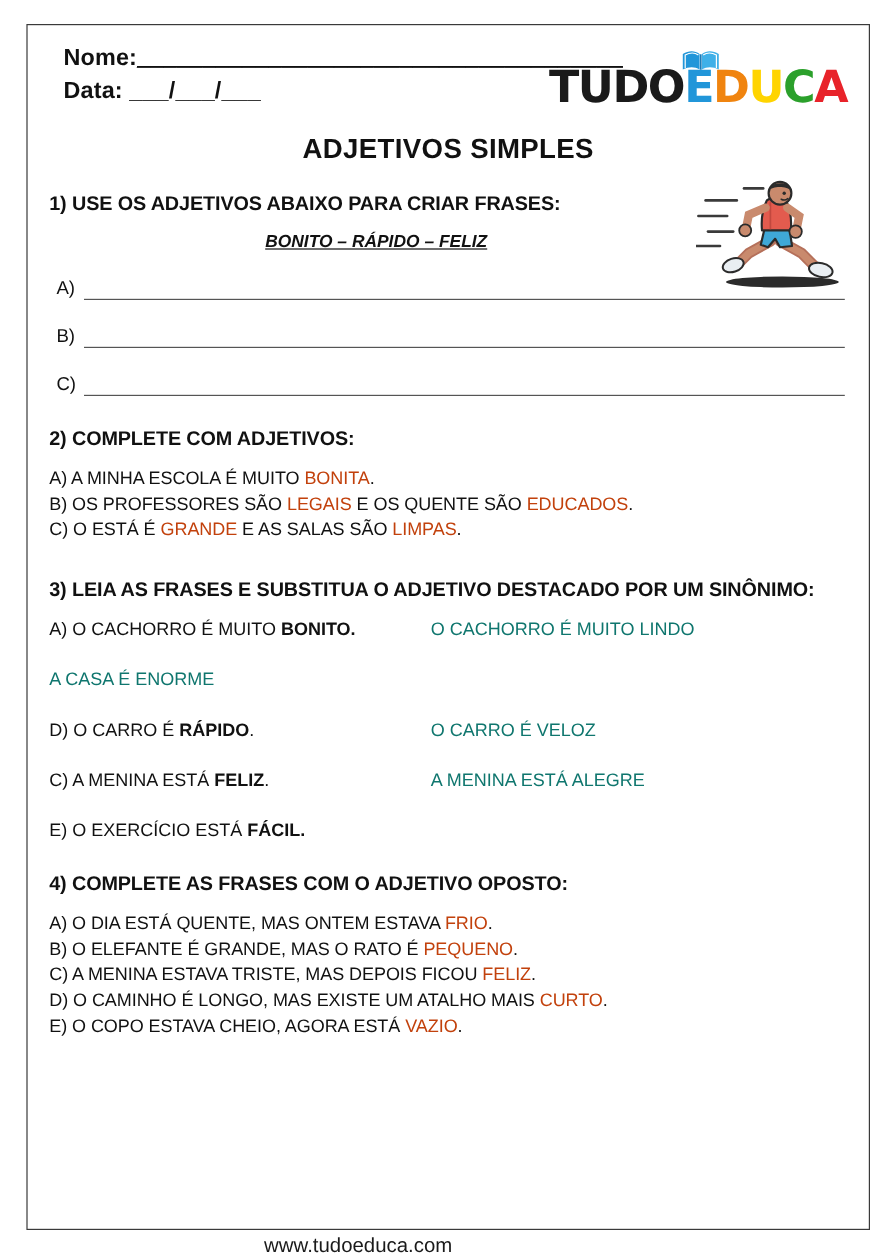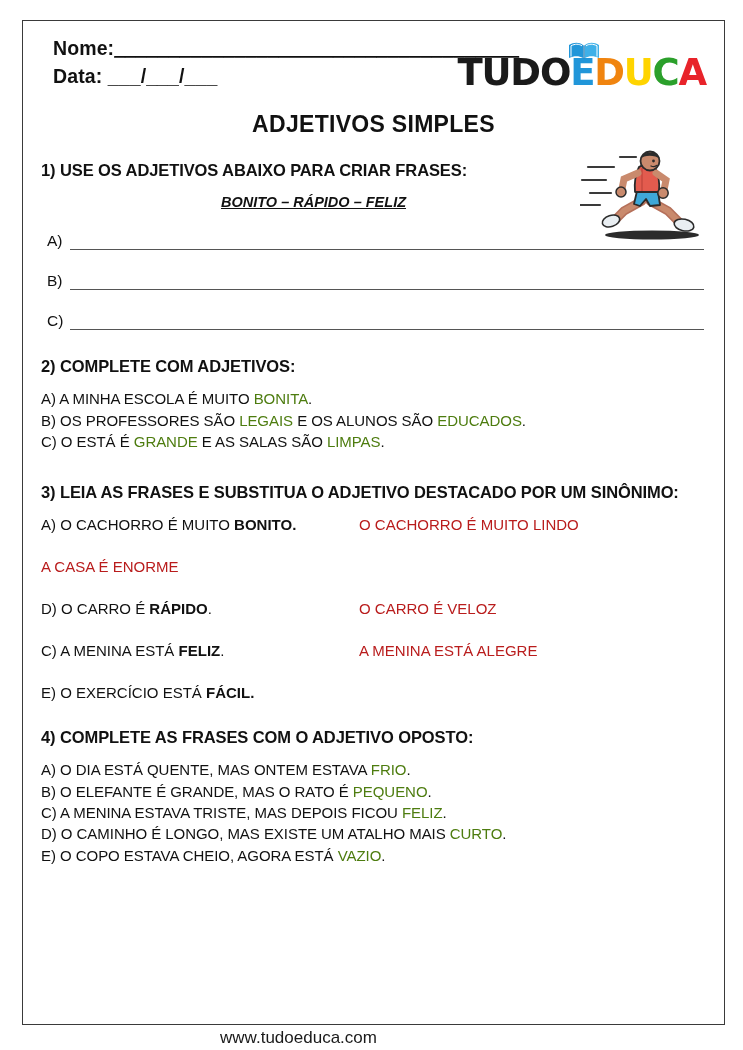--- a/index.html
+++ b/index.html
@@ -121,35 +121,35 @@
   }
 
   .q2-head { margin: 26px 0 0 0; }
   .body-line {
     font-size: 15px;
     color: #111;
     line-height: 1.42;
     letter-spacing: -.05px;
   }
   .q2-list { margin-top: 11px; }
-  .ans { color: #4d7c0f; }
+  .ans { color: #c2410c; }
 
   .q3-head { margin: 30px 0 0 0; }
   .q3-list { margin-top: 13px; }
   .q3-row {
     display: flex;
     align-items: baseline;
     margin-bottom: 25px;
     font-size: 15px;
     color: #111;
   }
   .q3-row:last-child { margin-bottom: 0; }
   .q3-prompt { width: 318px; flex: 0 0 318px; }
   .q3-prompt b { font-weight: bold; }
-  .q3-ans { color: #b91c1c; }
+  .q3-ans { color: #0f766e; }
 
   .q4-head { margin: 26px 0 0 0; }
   .q4-list { margin-top: 11px; }
 
   
   .runner {
     position: absolute;
     right: 4px; top: 128px;
     width: 140px; height: 95px;
   }
@@ -248,21 +248,21 @@
         <span class="blank-line"></span>
       </div>
       <div class="blank-row">
         <span class="blank-lbl">C)</span>
         <span class="blank-line"></span>
       </div>
 
       <div class="q-head q2-head">2) COMPLETE COM ADJETIVOS:</div>
       <div class="q2-list">
         <div class="body-line"><span>A)</span><span> A MINHA ESCOLA É MUITO </span><span class="ans">BONITA</span><span>.</span></div>
-        <div class="body-line"><span>B)</span><span> OS PROFESSORES SÃO </span><span class="ans">LEGAIS</span><span> E OS ALUNOS SÃO </span><span class="ans">EDUCADOS</span><span>.</span></div>
+        <div class="body-line"><span>B)</span><span> OS PROFESSORES SÃO </span><span class="ans">LEGAIS</span><span> E OS QUENTE SÃO </span><span class="ans">EDUCADOS</span><span>.</span></div>
         <div class="body-line"><span>C)</span><span> O ESTÁ É </span><span class="ans">GRANDE</span><span> E AS SALAS SÃO </span><span class="ans">LIMPAS</span><span>.</span></div>
       </div>
 
       <div class="q-head q3-head">3) LEIA AS FRASES E SUBSTITUA O ADJETIVO DESTACADO POR UM SINÔNIMO:</div>
       <div class="q3-list">
         <div class="q3-row">
           <span class="q3-prompt"><span>A)</span><span> O CACHORRO É MUITO </span><b>BONITO.</b><span></span></span>
           <span class="q3-ans">O CACHORRO É MUITO LINDO</span>
         </div>
         <div class="q3-row">

